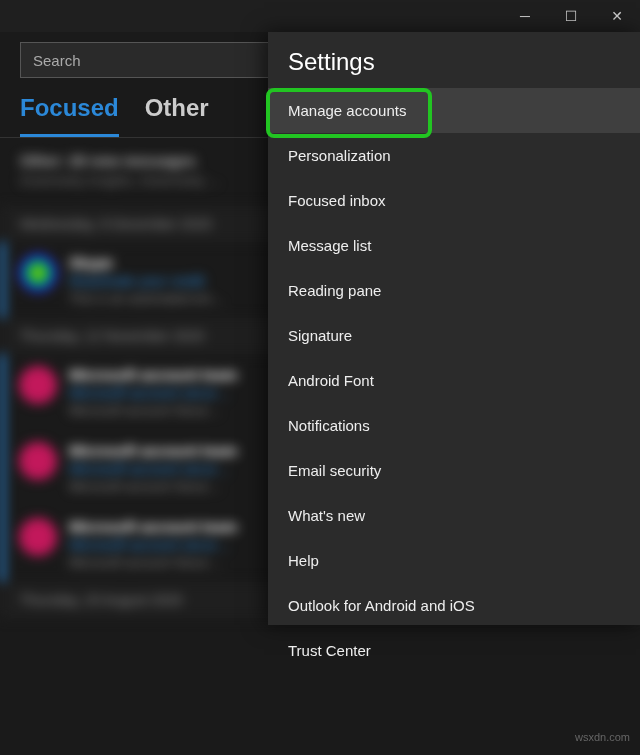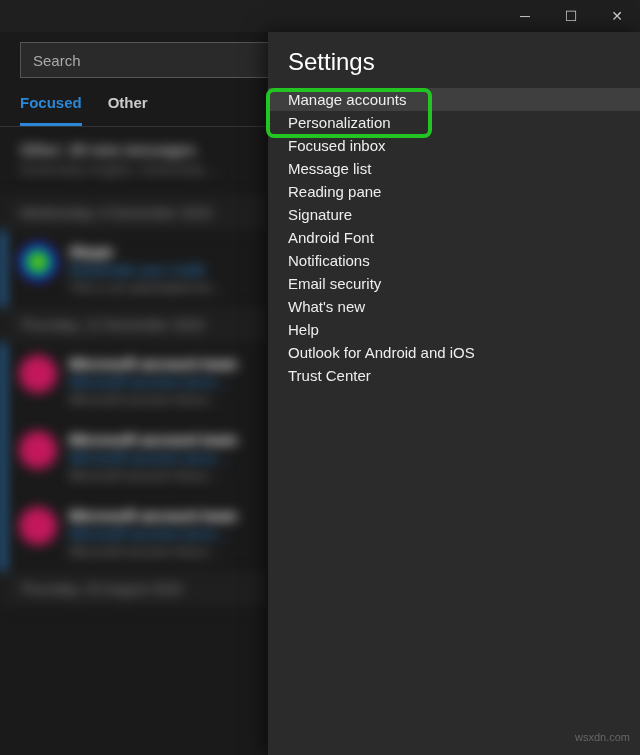--- a/index.html
+++ b/index.html
@@ -39,21 +39,21 @@
       color: #aaa;
       font-size: 15px;
     }
     .tabs {
       display: flex;
       padding: 8px 20px 0 20px;
       gap: 26px;
       border-bottom: 1px solid #333;
     }
     .tab {
-      font-size: 15px;
+      font-size: 24px;
       font-weight: 600;
       padding-bottom: 12px;
       color: #ccc;
     }
     .tab.active {
       color: #2b88d8;
       border-bottom: 3px solid #2b88d8;
     }
     .mail-list {
       padding-top: 4px;
@@ -95,34 +95,34 @@
     .mail-preview { color: #888; font-size: 13px; margin-top: 2px; }
     .summary { padding: 14px 20px; color: #bbb; filter: blur(6px); }
     .summary-title { font-weight: 600; font-size: 15px; }
     .summary-sub { font-size: 13px; color: #777; margin-top: 4px; }
 
     .settings-panel {
       position: absolute;
       top: 32px;
       right: 0;
       width: 372px;
-      height: 723px;
+      height: 593px;
       background: #2b2b2b;
       box-shadow: -4px 0 20px rgba(0,0,0,0.6);
       display: flex;
       flex-direction: column;
     }
     .settings-title {
       font-size: 24px;
       font-weight: 400;
       padding: 16px 20px 12px 20px;
       color: #fff;
     }
     .settings-item {
-      padding: 3px 20px;
+      padding: 14px 20px;
       font-size: 15px;
       color: #eee;
     }
     .settings-item.selected {
       background: #3f3f3f;
       position: relative;
     }
     .highlight-box {
       position: absolute;
       top: 88px;

